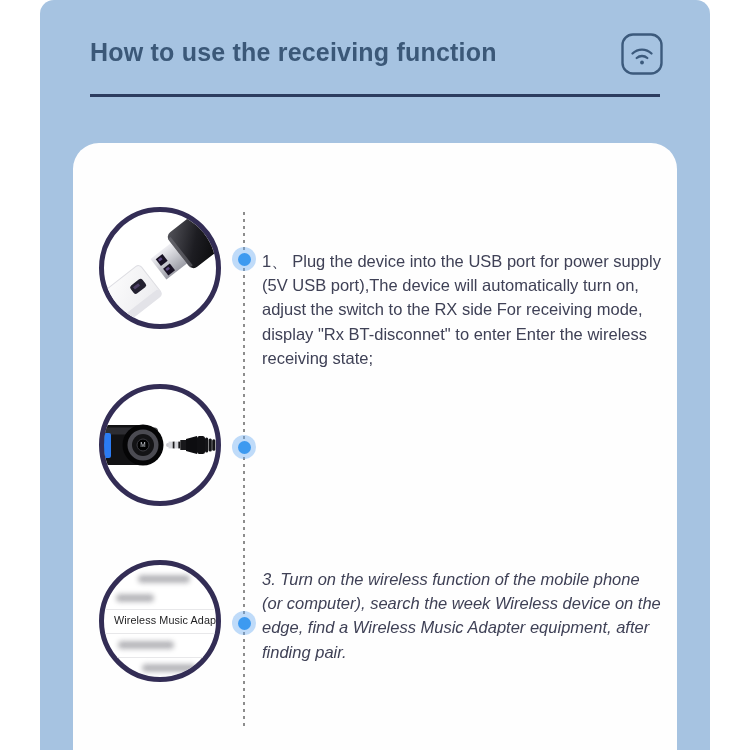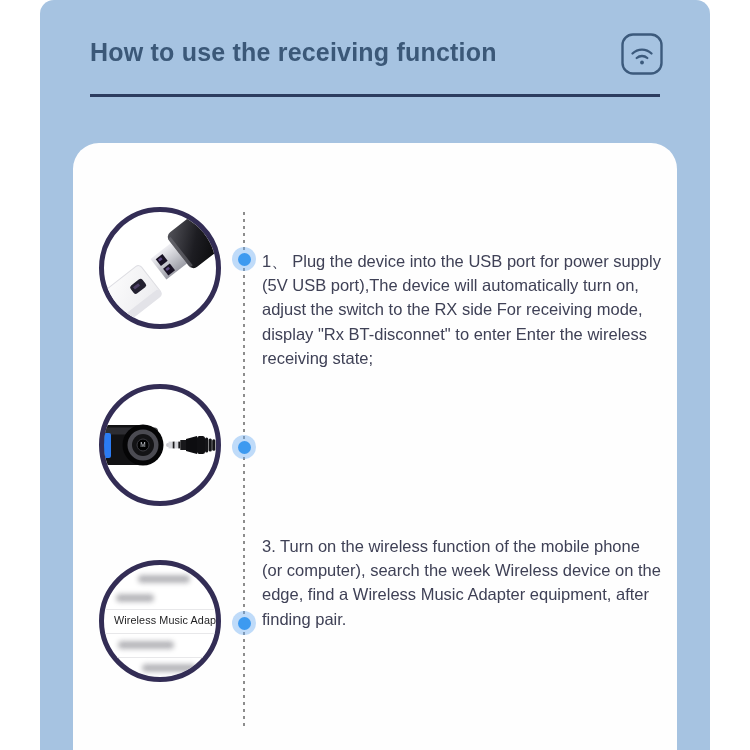--- a/index.html
+++ b/index.html
@@ -159,18 +159,18 @@
       <div class="blur-line" style="top:10px;left:34px;width:52px;"></div>
       <div class="blur-line" style="top:29px;left:12px;width:38px;"></div>
       <div class="row-divider" style="top:44px;"></div>
       <div class="device-list-label">Wireless Music Adapter</div>
       <div class="row-divider" style="top:68px;"></div>
       <div class="blur-line" style="top:76px;left:14px;width:56px;"></div>
       <div class="row-divider" style="top:92px;"></div>
       <div class="blur-line" style="top:99px;left:38px;width:54px;"></div>
     </div>
   </div>
-  <div class="step-text" style="top:534px;">3. Turn on the wireless function of the mobile phone
+  <div class="step-text" style="top:567px;font-style:italic;">3. Turn on the wireless function of the mobile phone
 (or computer), search the week Wireless device on the
 edge, find a Wireless Music Adapter equipment, after
 finding pair.</div>
 
 </div>
 
 </body></html>

